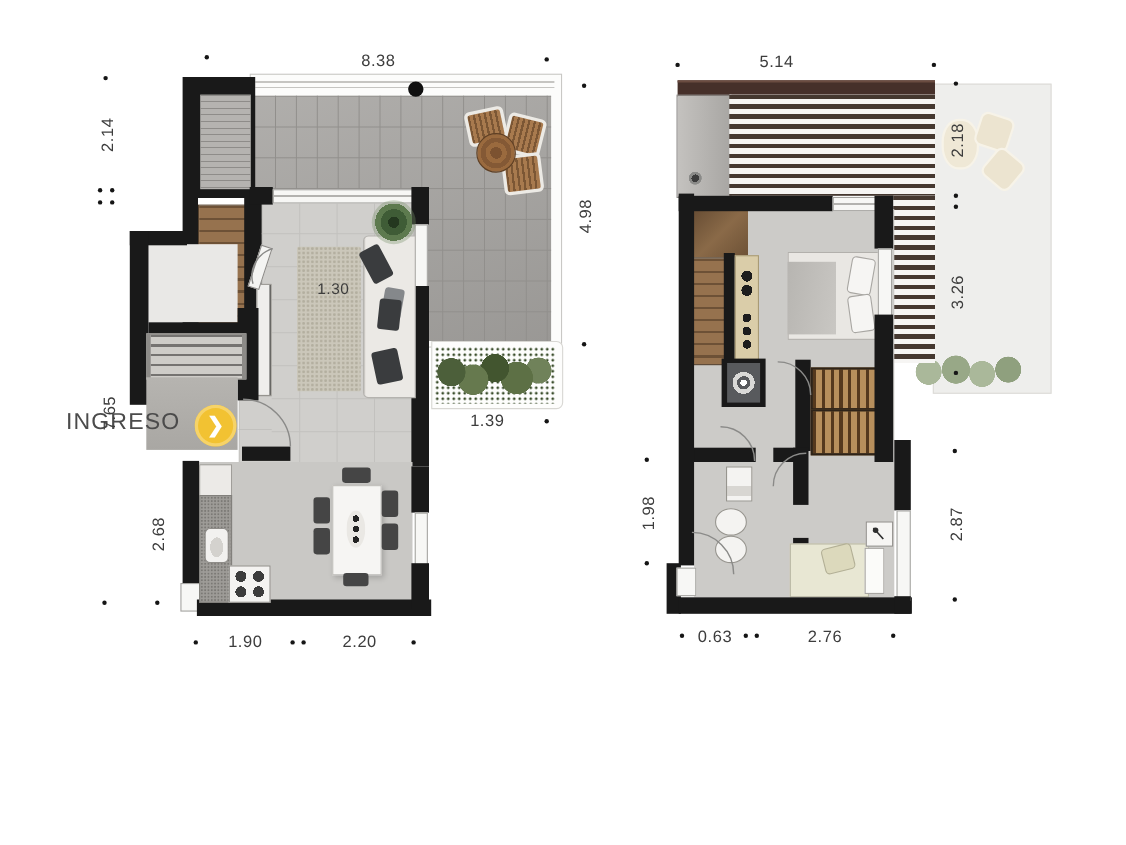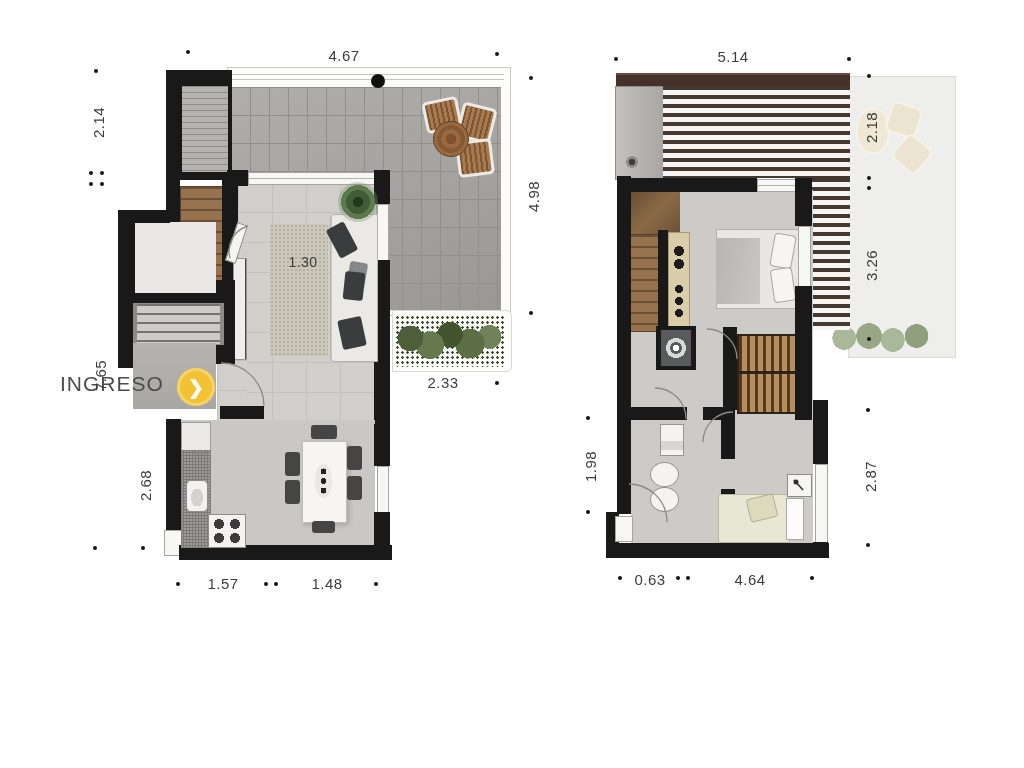--- a/index.html
+++ b/index.html
@@ -230,37 +230,37 @@
       <path d="M 686 419 A 31 31 0 0 0 655 388"></path>
       <path d="M 733 412 A 30 30 0 0 0 703 442"></path>
       <path d="M 629 484 A 38 38 0 0 1 667 522"></path>
     </g>
     <g stroke="#2e2e2e" stroke-width="1.5">
       <path d="M 794 480 L 803 490"></path>
     </g>
     <circle cx="796" cy="482" r="2.5" fill="#2e2e2e"></circle>
   </svg>
 
-  <div class="dim" style="left:314px;top:47px;width:60px;">4.67</div>
+  <div class="dim" style="left:314px;top:47px;width:60px;">8.38</div>
   <div class="dim v" style="left:73px;top:114px;width:50px;">2.14</div>
   <div class="dim v" style="left:75px;top:367px;width:50px;">7.65</div>
   <div class="dim v" style="left:120px;top:477px;width:50px;">2.68</div>
   <div class="dim v" style="left:508px;top:188px;width:50px;">4.98</div>
-  <div class="dim" style="left:413px;top:374px;width:60px;">2.33</div>
+  <div class="dim" style="left:413px;top:374px;width:60px;">1.39</div>
   <div class="dim" style="left:273px;top:254px;width:60px;font-size:14px;">1.30</div>
-  <div class="dim" style="left:193px;top:575px;width:60px;">1.57</div>
-  <div class="dim" style="left:297px;top:575px;width:60px;">1.48</div>
-
-  <div class="dim" style="left:703px;top:48px;width:60px;">5.14</div>
+  <div class="dim" style="left:193px;top:575px;width:60px;">1.90</div>
+  <div class="dim" style="left:297px;top:575px;width:60px;">2.20</div>
+
+  <div class="dim" style="left:676px;top:48px;width:60px;">5.14</div>
   <div class="dim v" style="left:846px;top:119px;width:50px;">2.18</div>
   <div class="dim v" style="left:846px;top:257px;width:50px;">3.26</div>
   <div class="dim v" style="left:845px;top:468px;width:50px;">2.87</div>
   <div class="dim v" style="left:565px;top:458px;width:50px;">1.98</div>
   <div class="dim" style="left:620px;top:571px;width:60px;">0.63</div>
-  <div class="dim" style="left:720px;top:571px;width:60px;">4.64</div>
+  <div class="dim" style="left:720px;top:571px;width:60px;">2.76</div>
 
 <div class="dot" style="left: 186px; top: 50px;"></div>
     <div class="dot" style="left: 495px; top: 52px;"></div>
     <div class="dot" style="left: 94px; top: 69px;"></div>
     <div class="dot" style="left: 89px; top: 171px;"></div>
     <div class="dot" style="left: 100px; top: 171px;"></div>
     <div class="dot" style="left: 89px; top: 182px;"></div>
     <div class="dot" style="left: 100px; top: 182px;"></div>
     <div class="dot" style="left: 529px; top: 76px;"></div>
     <div class="dot" style="left: 529px; top: 311px;"></div>

